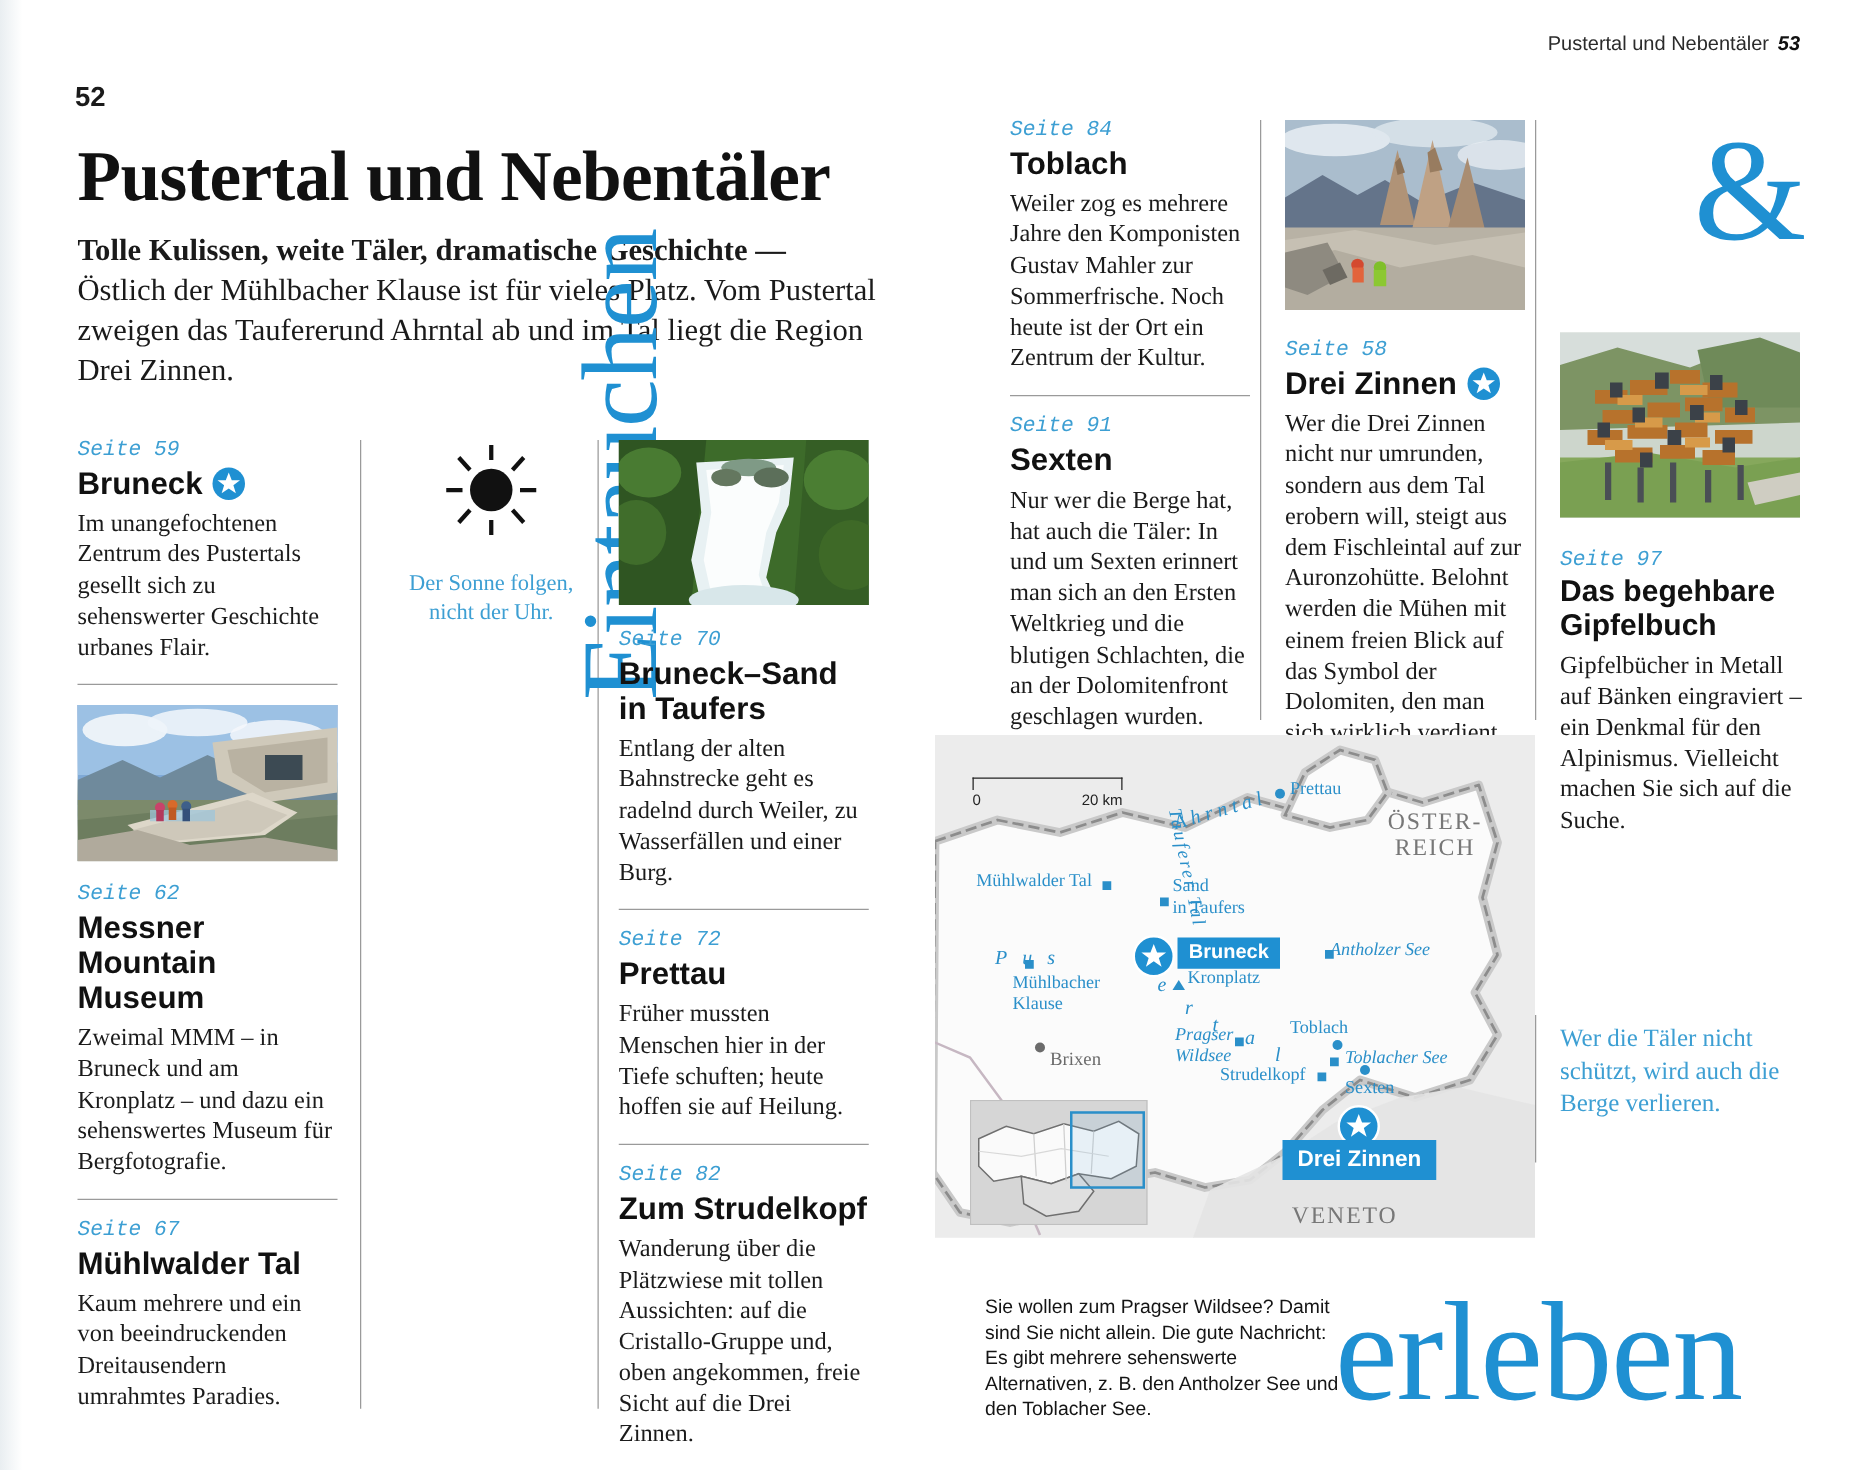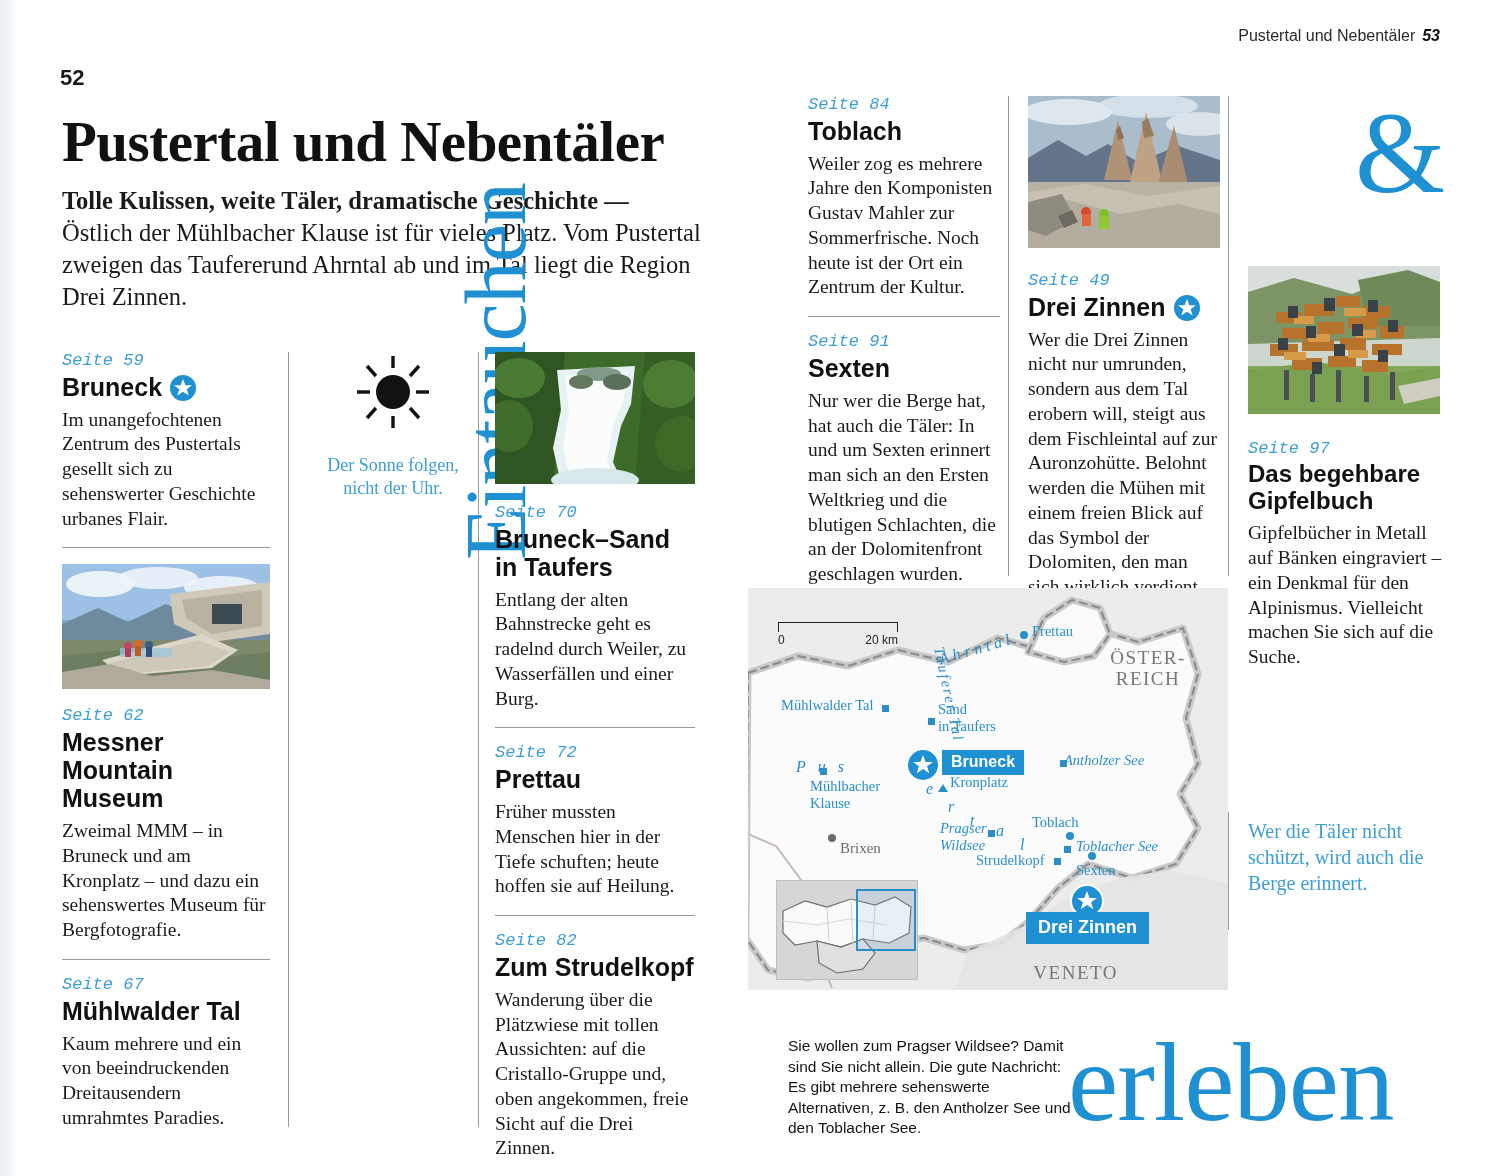--- a/index.html
+++ b/index.html
@@ -279,21 +279,21 @@
       <circle cx="58" cy="116" r="5" fill="#d4492f"></circle>
         <rect x="54" y="118" width="9" height="12" fill="#e2643c"></rect>
       <circle cx="76" cy="118" r="5" fill="#7fbf2a"></circle>
         <rect x="71" y="120" width="10" height="13" fill="#8cc832"></rect>
       <path d="M30 120 L44 114 L50 126 L36 132Z" fill="#6d6a62"></path>
     </svg>
   </div>
 
   <div class="col r2">
     <div>
-      <div class="seite">Seite 49</div>
+      <div class="seite">Seite 58</div>
       <div class="entry-h">
         <span>Drei Zinnen</span><span class="star"><svg width="20" height="20" viewBox="0 0 20 20">
               <polygon points="10,1 12.4,7.2 19,7.2 13.7,11.2 15.7,17.6 10,13.7 4.3,17.6 6.3,11.2 1,7.2 7.6,7.2" fill="#ffffff"></polygon>
             </svg></span>
       </div>
       <p class="entry-p">Wer die Drei Zinnen nicht nur umrunden, sondern aus dem Tal erobern will, steigt aus dem Fischleintal auf zur Auronzohütte. Belohnt werden die Mühen mit einem freien Blick auf das Symbol der Dolomiten, den man sich wirklich verdient hat.</p>
     </div>
   </div>
 
   <div class="amp">&amp;</div>
@@ -354,21 +354,21 @@
     </svg>
   </div>
 
   <div class="col r3">
     <div>
       <div class="seite">Seite 97</div>
       <div class="entry-h small">Das begehbare Gipfelbuch</div>
       <p class="entry-p">Gipfelbücher in Metall auf Bänken eingraviert – ein Denkmal für den Alpinismus. Vielleicht machen Sie sich auf die Suche.</p>
     </div>
   </div>
-  <div class="pullquote">Wer die Täler nicht schützt, wird auch die Berge erinnert.</div>
+  <div class="pullquote">Wer die Täler nicht schützt, wird auch die Berge verlieren.</div>
 
   <div class="map">
     <svg class="landA" viewBox="0 0 540 430" preserveAspectRatio="none">
       <rect width="540" height="430" fill="#ececec"></rect>
 
       <path d="M20 95 L70 78 L120 88 L170 72 L220 84 L270 60 L320 74 L370 52 L410 64 L455 50
                L470 96 L458 140 L470 186 L452 216 L470 250 L448 286 L404 300 L360 286 L330 310
                L300 344 L272 366 L236 372 L196 360 L160 366 L120 392 L80 400 L40 392 L18 360 Z" fill="#fbfbfb" stroke="#c9c9c9" stroke-width="7" stroke-linejoin="round"></path>
       <path d="M20 95 L70 78 L120 88 L170 72 L220 84 L270 60 L320 74 L370 52 L410 64 L455 50
                L470 96 L458 140 L470 186 L452 216 L470 250 L448 286 L404 300 L360 286 L330 310

